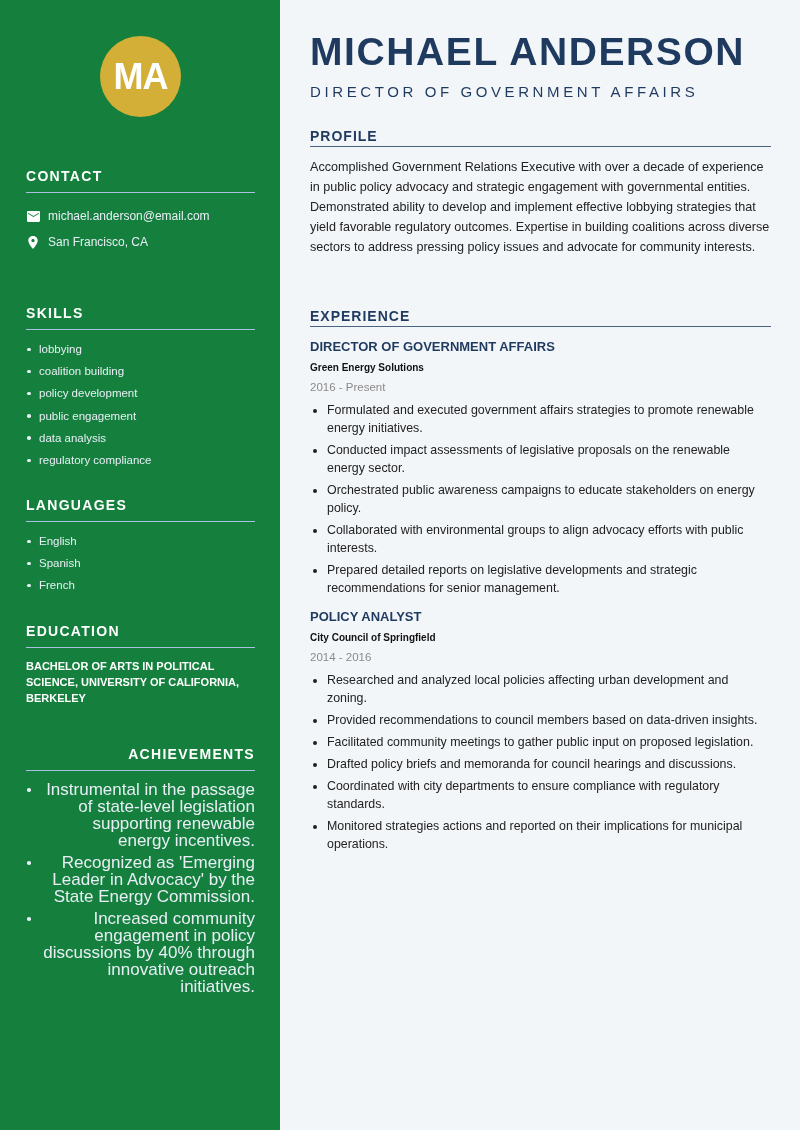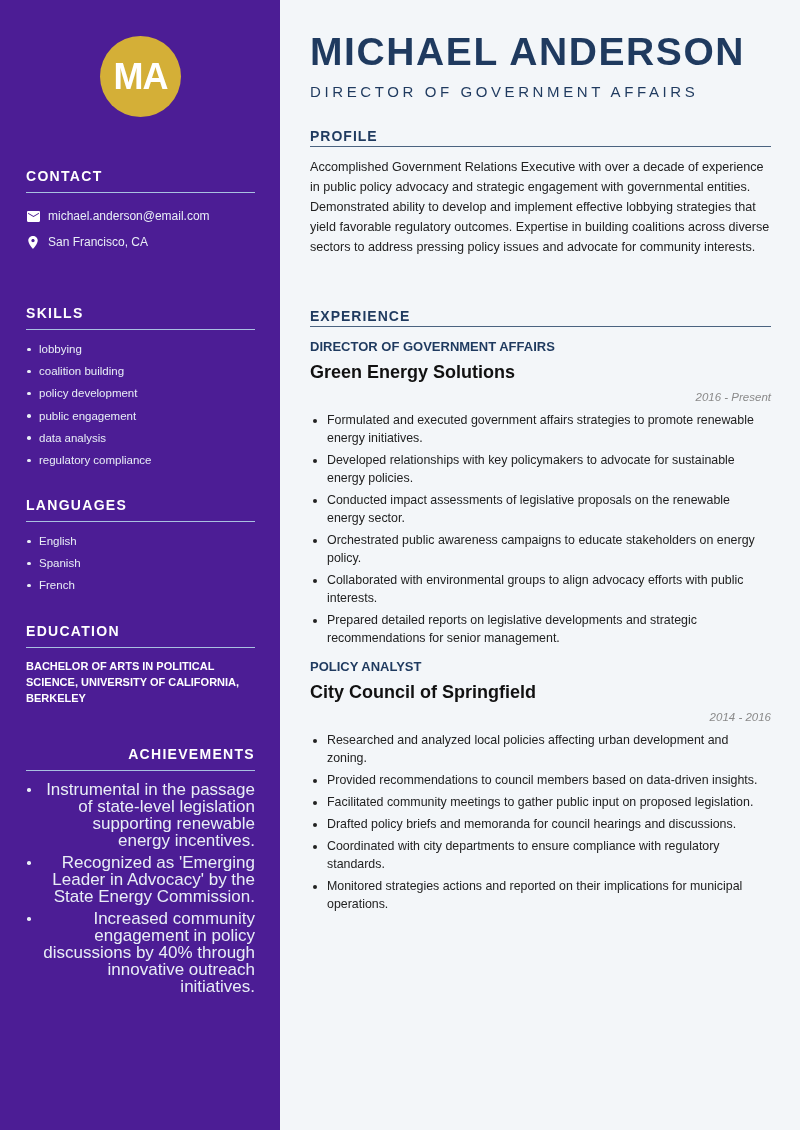--- a/index.html
+++ b/index.html
@@ -6,21 +6,21 @@
   html, body { width: 800px; height: 1130px; }
   body {
     font-family: "Liberation Sans", "DejaVu Sans", sans-serif;
     background: #f3f6f9;
     position: relative;
     overflow: hidden;
   }
   .sidebar {
     position: absolute; left: 0; top: 0;
     width: 280px; height: 1130px;
-    background: #4c1d95;
+    background: #15803d;
     color: #ffffff;
     padding: 0 26px;
   }
   .avatar {
     position: absolute; left: 100px; top: 36px;
     width: 81px; height: 81px; border-radius: 50%;
     background: #d4af37;
     color: #ffffff;
     display: flex; align-items: center; justify-content: center;
     font-weight: bold; font-size: 36px;
@@ -90,27 +90,26 @@
   .profile-text {
     margin-top: 10px;
     font-size: 12.6px; color: #222; line-height: 20px;
   }
   .exp-sec { position: absolute; top: 308px; left: 0; width: 461px; }
   .job-title {
     font-size: 13px; font-weight: bold; color: #1f3a5f;
     margin-top: 12px;
   }
   .company {
-    font-size: 18px; font-weight: bold; color: #111;
+    font-size: 10px; font-weight: bold; color: #111;
     margin-top: 8px;
   }
   .dates {
-    font-size: 11.5px; font-style: italic; color: #8a8a8a;
+    font-size: 11.5px; color: #8a8a8a;
     margin-top: 8px;
-    text-align: right;
   }
   .job-bullets { list-style: none; margin-top: 8px; }
   .job-bullets li {
     position: relative; padding-left: 17px;
     font-size: 12.4px; color: #222; line-height: 18px;
     margin-bottom: 4px;
   }
   .job-bullets li::before {
     content: ""; position: absolute; left: 3px; top: 7.5px;
     width: 4px; height: 4px; border-radius: 50%; background: #222;
@@ -193,21 +192,20 @@
 
   <section class="exp-sec">
     <div class="main-heading">EXPERIENCE</div>
 
     <div>
       <div class="job-title">DIRECTOR OF GOVERNMENT AFFAIRS</div>
       <div class="company">Green Energy Solutions</div>
       <div class="dates">2016 - Present</div>
       <ul class="job-bullets">
         <li>Formulated and executed government affairs strategies to promote renewable energy initiatives.</li>
-        <li>Developed relationships with key policymakers to advocate for sustainable energy policies.</li>
         <li>Conducted impact assessments of legislative proposals on the renewable energy sector.</li>
         <li>Orchestrated public awareness campaigns to educate stakeholders on energy policy.</li>
         <li>Collaborated with environmental groups to align advocacy efforts with public interests.</li>
         <li>Prepared detailed reports on legislative developments and strategic recommendations for senior management.</li>
       </ul>
     </div>
 
     <div style="margin-top:8px;">
       <div class="job-title">POLICY ANALYST</div>
       <div class="company">City Council of Springfield</div>

